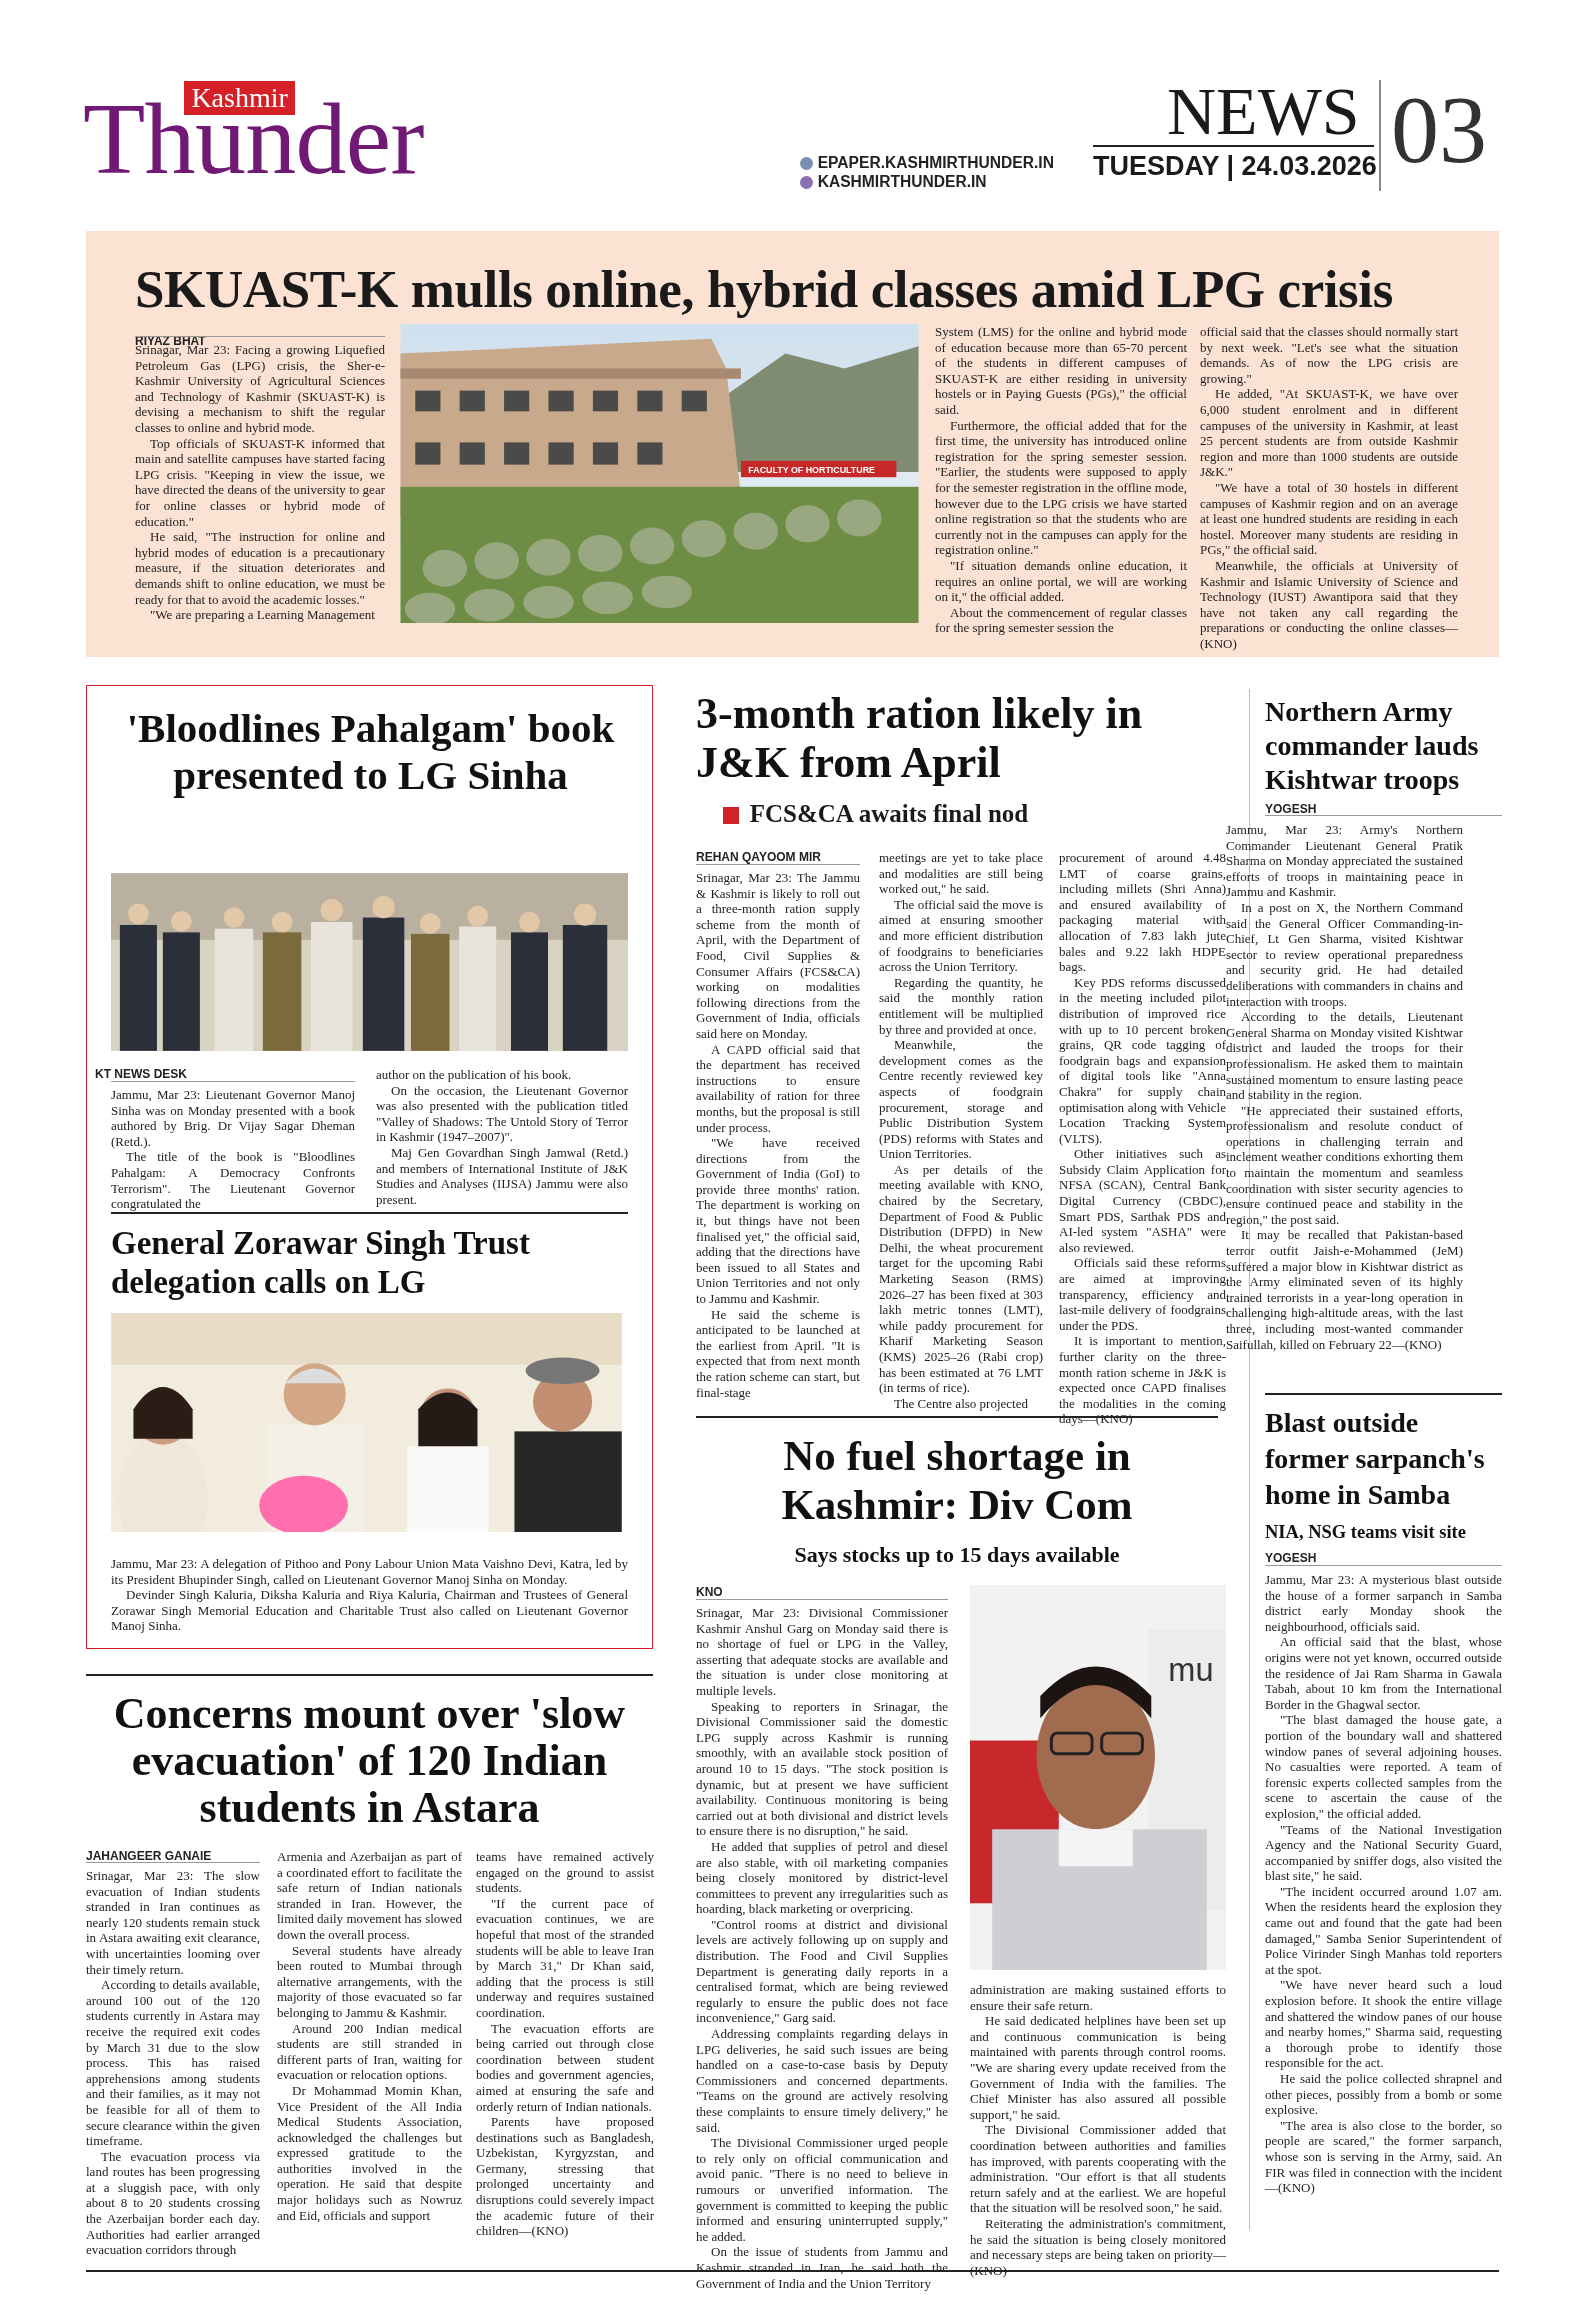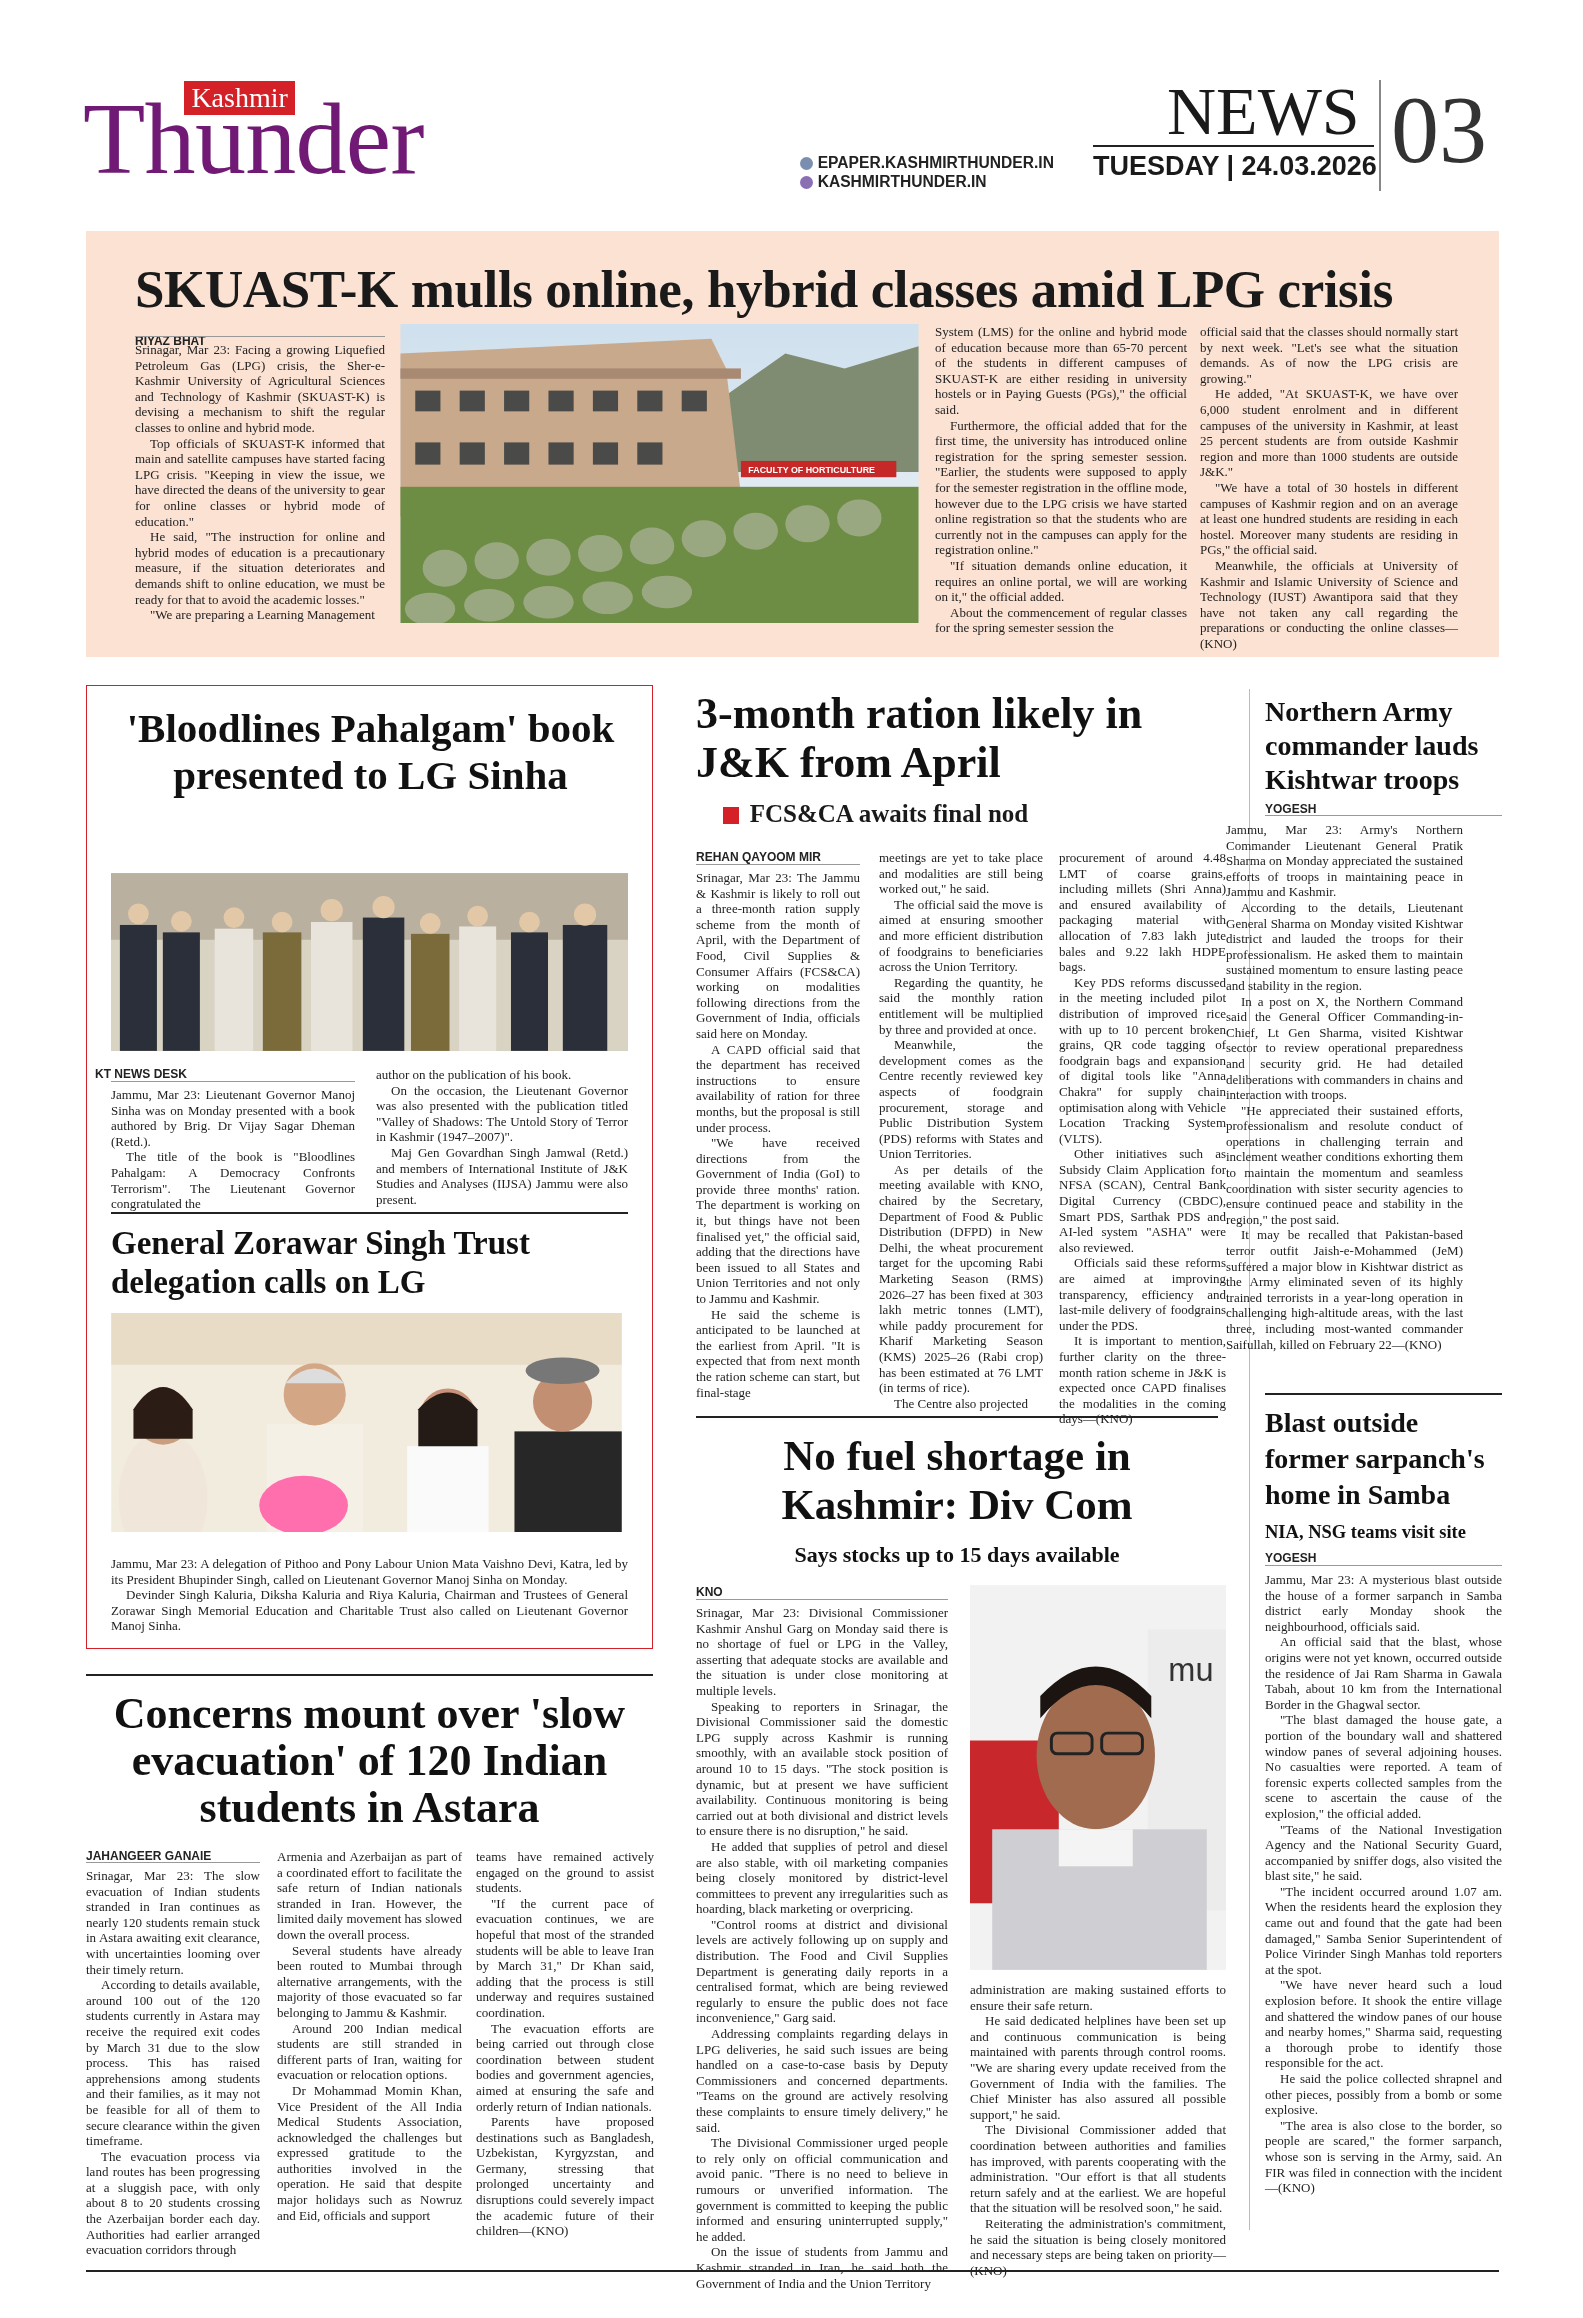--- a/index.html
+++ b/index.html
@@ -282,22 +282,22 @@
     <p>Reiterating the administration's commitment, he said the situation is being closely monitored and necessary steps are being taken on priority—(KNO)</p>
 </div>
 
 <div class="abs vsep" style="left:1249px;top:689px;height:1541px;width:0.7px;background:#bbb;"></div>
 
 <div class="abs hd" style="left:1265px;top:695px;width:237px;font-size:28px;line-height:34px;">Northern Army commander lauds Kishtwar troops</div>
 <div class="abs byline" style="left:1265px;top:802px;">YOGESH</div>
 <div class="abs" style="left:1265px;top:815px;width:237px;height:0.7px;background:#999;"></div>
 <div class="abs col" style="left:1226px;top:822px;width:237px;">
   <p>Jammu, Mar 23: Army's Northern Commander Lieutenant General Pratik Sharma on Monday appreciated the sustained efforts of troops in maintaining peace in Jammu and Kashmir.</p>
+    <p>In a post on X, the Northern Command said the General Officer Commanding-in-Chief, Lt Gen Sharma, visited Kishtwar sector to review operational preparedness and security grid. He had detailed deliberations with commanders in chains and interaction with troops.</p>
     <p>According to the details, Lieutenant General Sharma on Monday visited Kishtwar district and lauded the troops for their professionalism. He asked them to maintain sustained momentum to ensure lasting peace and stability in the region.</p>
-    <p>In a post on X, the Northern Command said the General Officer Commanding-in-Chief, Lt Gen Sharma, visited Kishtwar sector to review operational preparedness and security grid. He had detailed deliberations with commanders in chains and interaction with troops.</p>
     <p>"He appreciated their sustained efforts, professionalism and resolute conduct of operations in challenging terrain and inclement weather conditions exhorting them to maintain the momentum and seamless coordination with sister security agencies to ensure continued peace and stability in the region," the post said.</p>
     <p>It may be recalled that Pakistan-based terror outfit Jaish-e-Mohammed (JeM) suffered a major blow in Kishtwar district as the Army eliminated seven of its highly trained terrorists in a year-long operation in challenging high-altitude areas, with the last three, including most-wanted commander Saifullah, killed on February 22—(KNO)</p>
 </div>
 
 <div class="abs" style="left:1265px;top:1393px;width:237px;height:1.5px;background:#222;"></div>
 <div class="abs hd" style="left:1265px;top:1405px;width:237px;font-size:28px;line-height:36px;">Blast outside former sarpanch's home in Samba</div>
 <div class="abs hd" style="left:1265px;top:1522px;width:237px;font-size:18.5px;">NIA, NSG teams visit site</div>
 <div class="abs byline" style="left:1265px;top:1551px;">YOGESH</div>
 <div class="abs" style="left:1265px;top:1565px;width:237px;height:0.7px;background:#999;"></div>
 <div class="abs col" style="left:1265px;top:1572px;width:237px;">

